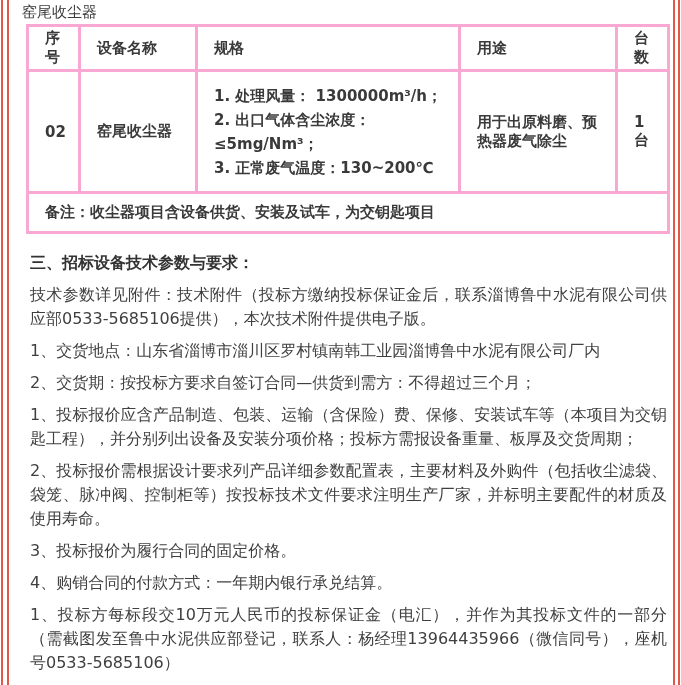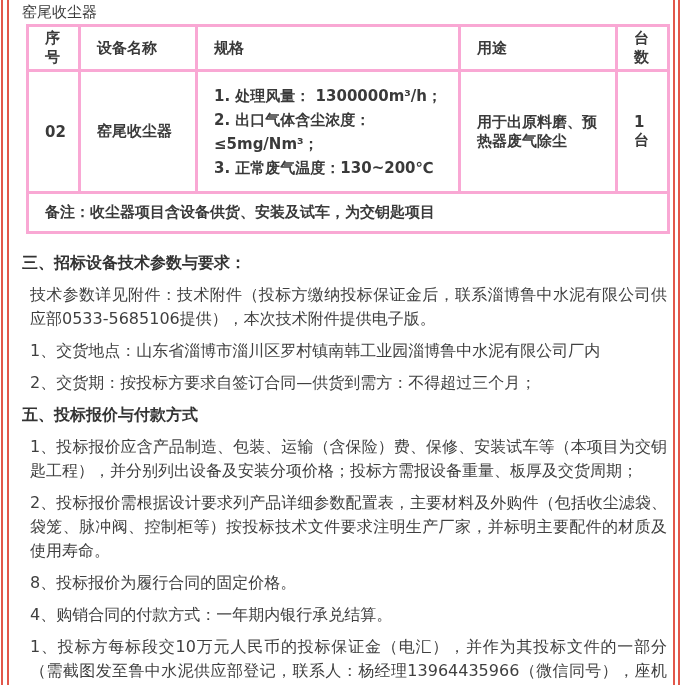--- a/index.html
+++ b/index.html
@@ -64,21 +64,21 @@
     padding-top:3px;
   }
   .sections {
     margin-top:17px;
     font-size:16px;
     line-height:24px;
     color:#3f3f3f;
   }
   .sections h3 {
     font-size:16px; line-height:24px;
-    margin:0; padding:0;
+    margin:8px; padding:0;
     font-weight:bold; color:#333333;
   }
   .sections p {
     margin:8px; padding:0;
     text-align:justify;
   }
 </style>
 </head>
 <body>
 
@@ -124,22 +124,21 @@
     </tbody>
   </table>
 
   <div class="sections">
     <h3>三、招标设备技术参数与要求：</h3>
     <p>技术参数详见附件：技术附件（投标方缴纳投标保证金后，联系淄博鲁中水泥有限公司供应部0533-5685106提供），本次技术附件提供电子版。</p>
 
     <p>1、交货地点：山东省淄博市淄川区罗村镇南韩工业园淄博鲁中水泥有限公司厂内</p>
     <p>2、交货期：按投标方要求自签订合同—供货到需方：不得超过三个月；</p>
 
-    <h3>五、投标报价与付款方式</h3>
     <p>1、投标报价应含产品制造、包装、运输（含保险）费、保修、安装试车等（本项目为交钥匙工程），并分别列出设备及安装分项价格；投标方需报设备重量、板厚及交货周期；</p>
     <p>2、投标报价需根据设计要求列产品详细参数配置表，主要材料及外购件（包括收尘滤袋、袋笼、脉冲阀、控制柜等）按投标技术文件要求注明生产厂家，并标明主要配件的材质及使用寿命。</p>
-    <p>8、投标报价为履行合同的固定价格。</p>
+    <p>3、投标报价为履行合同的固定价格。</p>
     <p>4、购销合同的付款方式：一年期内银行承兑结算。</p>
 
     <p>1、投标方每标段交10万元人民币的投标保证金（电汇），并作为其投标文件的一部分（需截图发至鲁中水泥供应部登记，联系人：杨经理13964435966（微信同号），座机号0533-5685106）</p>
   </div>
 
 </div>
 
 </body></html>

